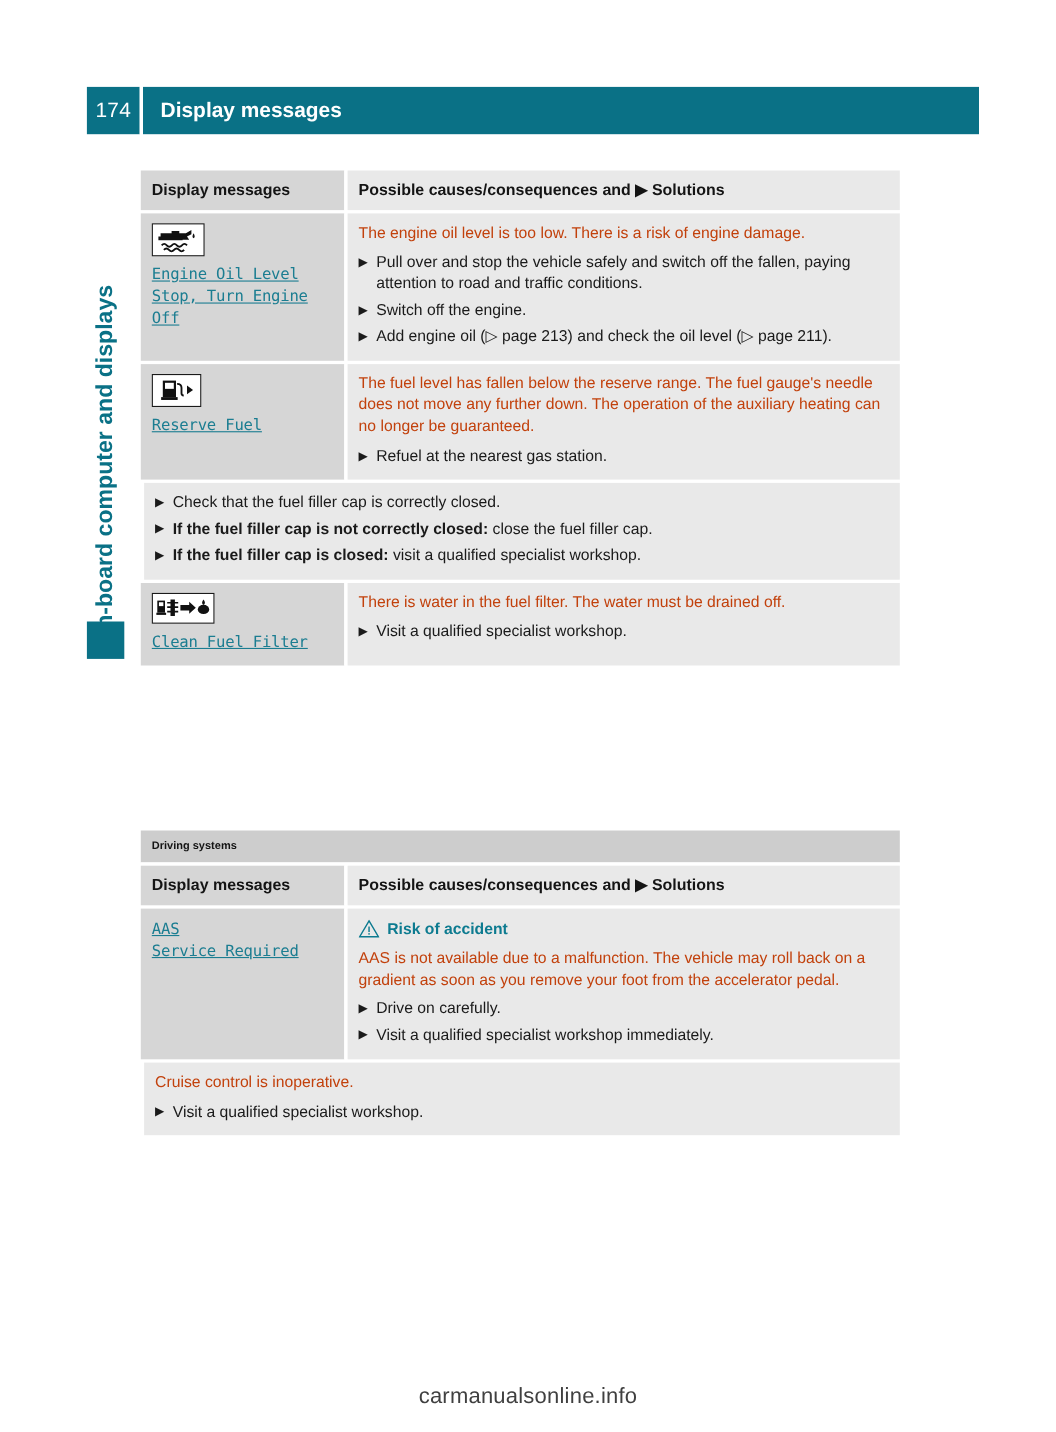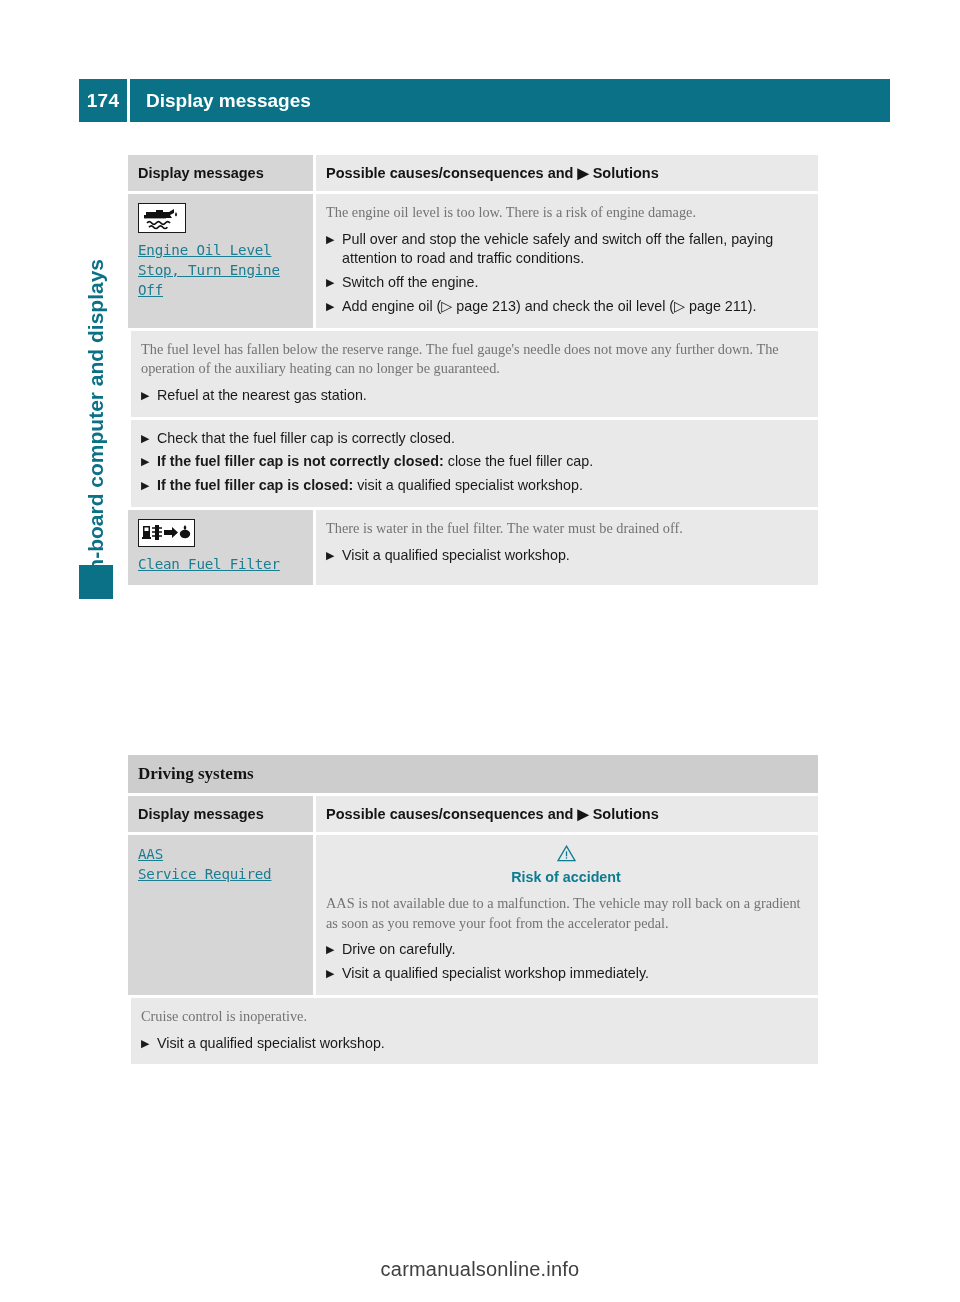--- a/index.html
+++ b/index.html
@@ -24,21 +24,21 @@
     width: 811px;
     height: 43px;
     display: flex;
     align-items: stretch;
   }
   .page-number-box {
     width: 48px;
     background: #0a7186;
     color: #ffffff;
     font-size: 19px;
-    font-weight: bold;
+    font-weight: normal;
     display: flex;
     align-items: center;
     justify-content: center;
     letter-spacing: 0.2px;
   }
   .header-gap {
     width: 3px;
     background: #ffffff;
   }
   .page-header-title-bar {
@@ -86,26 +86,25 @@
   }
 
   
   .table-block {
     position: absolute;
     left: 128px;
     width: 690px;
   }
   .tbl-section-title {
     background: #cdcdcd;
-    font-size: 17px;
+    font-size: 10px;
     font-weight: bold;
     color: #141414;
     padding: 9px 0 9px 10px;
     box-sizing: border-box;
-    font-family: Liberation Serif, serif;
   }
   .tbl-row {
     display: flex;
     align-items: stretch;
     margin-bottom: 3px;
   }
   .tbl-row:last-child { margin-bottom: 0; }
   .col-left {
     width: 185px;
     background: #d6d6d6;
@@ -143,23 +142,22 @@
     line-height: 1.42;
     letter-spacing: -0.2px;
     white-space: pre-line;
     text-decoration: underline;
   }
 
   
   .para {
     font-size: 14.3px;
     line-height: 1.38;
-    color: #737373;
+    color: #c2410c;
     margin: 0 0 7px 0;
-    font-family: Liberation Serif, serif;
   }
   .para:last-child { margin-bottom: 0; }
 
   
   .bullets { margin: 0; padding: 0; list-style: none; }
   .bullets li {
     position: relative;
     padding-left: 16px;
     font-size: 14.3px;
     line-height: 1.38;
@@ -176,21 +174,20 @@
     color: #1a1a1a;
   }
   .b { font-weight: bold; }
 
   
   .warn {
     display: flex;
     align-items: center;
     gap: 7px;
     margin: 1px 0 9px 0;
-    flex-direction: column;
   }
   .warn-label {
     color: #0d7b90;
     font-weight: bold;
     font-size: 14.3px;
   }
   .warn-icon { flex-shrink: 0; display: block; }
 
   
   .icon-frame {
@@ -264,20 +261,32 @@
       <p class="para">The engine oil level is too low. There is a risk of engine damage.</p>
       <ul class="bullets">
         <li><span class="bullet-marker">▶</span><span>Pull over and stop the vehicle safely and switch off the fallen, paying attention to road and traffic conditions.</span></li>
         <li><span class="bullet-marker">▶</span><span>Switch off the engine.</span></li>
         <li><span class="bullet-marker">▶</span><span>Add engine oil (▷ page 213) and check the oil level (▷ page 211).</span></li>
       </ul>
     </div>
   </div>
 
   <div class="tbl-row">
+    <div class="col-left">
+      <div class="icon-frame fuel">
+        <svg width="34" height="22" viewBox="0 0 34 22" aria-hidden="true">
+          <rect x="4" y="2" width="12" height="15" fill="#111"></rect>
+          <rect x="6" y="4" width="8" height="5.5" fill="#fff"></rect>
+          <rect x="2.5" y="17" width="15" height="2.6" fill="#111"></rect>
+          <path d="M17 5 q4 0 4 3.5 l0 5 q0 2 2 2" stroke="#111" stroke-width="1.7" fill="none"></path>
+          <path d="M26 6.5 L31.5 10.5 L26 14.5 Z" fill="#111"></path>
+        </svg>
+      </div>
+      <div class="msg-text">Reserve Fuel</div>
+    </div>
     <div class="gap-col"></div>
     <div class="col-right">
       <p class="para">The fuel level has fallen below the reserve range. The fuel gauge's needle does not move any further down. The operation of the auxiliary heating can no longer be guaranteed.</p>
       <ul class="bullets">
         <li><span class="bullet-marker">▶</span><span>Refuel at the nearest gas station.</span></li>
       </ul>
     </div>
   </div>
 
   <div class="tbl-row">

